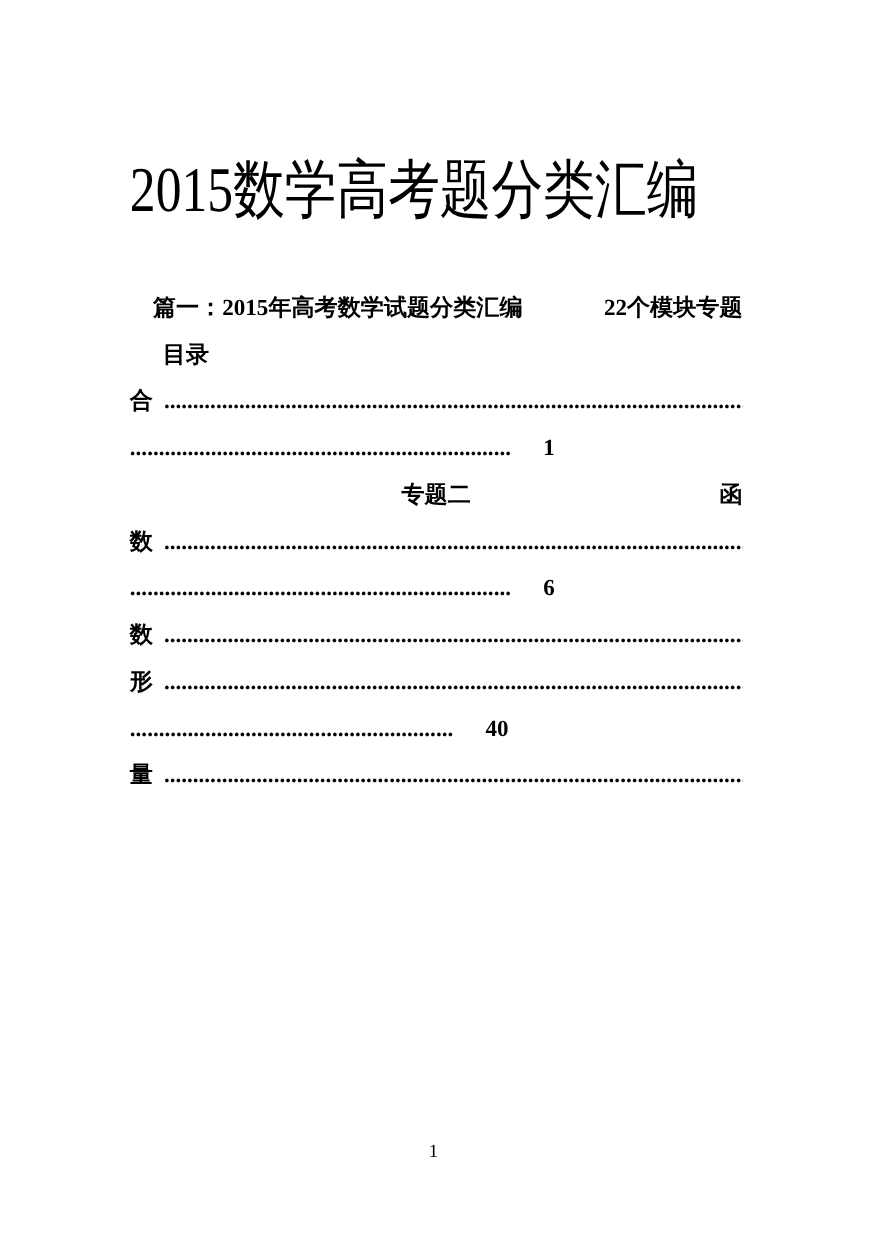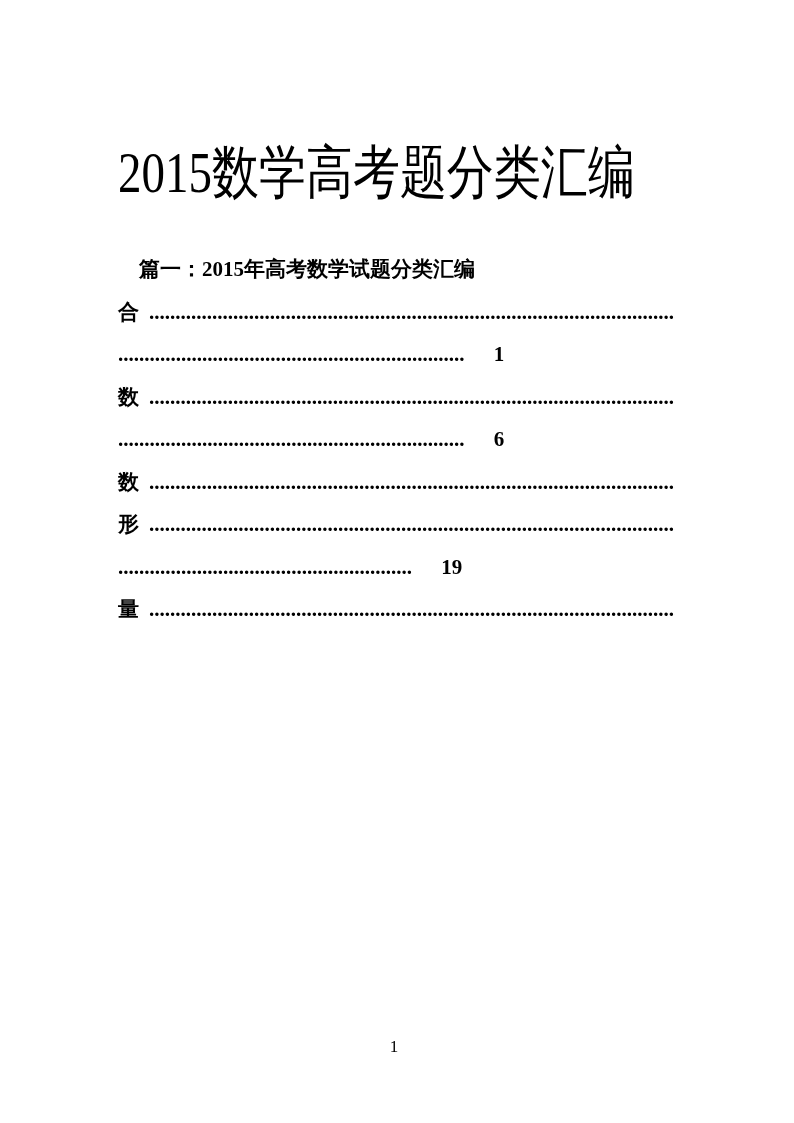--- a/index.html
+++ b/index.html
@@ -23,21 +23,21 @@
     white-space: nowrap;
   }
   .doc-title .squeeze {
     display: inline-block;
     transform: scaleX(0.81);
     transform-origin: left center;
   }
   .body-block {
     position: absolute;
     left: 118px;
-    top: 248px;
+    top: 258px;
     width: 557px;
     font-size: 21px;
     font-weight: bold;
   }
   .line {
     height: 42.5px;
     line-height: 42.5px;
     white-space: nowrap;
   }
   .jline { display: flex; justify-content: space-between; }
@@ -68,34 +68,41 @@
 <body>
 
 <div class="page">
 
   <h1 class="doc-title"><span class="squeeze">2015数学高考题分类汇编</span></h1>
 
   <div class="body-block">
 
     <div class="line jline">
       <span class="ind-em">篇一：2015年高考数学试题分类汇编</span>
+      <span>22个模块专题</span>
     </div>
+    <div class="line ind-30">目录</div>
 
     <div>
       <div class="line bline">
         <span>合</span>
         <span class="leader-fill">..............................................................................................................</span>
       </div>
       <div class="line">
         <span>..................................................................</span>
         <span class="toc-pagenum">1</span>
       </div>
     </div>
 
     <div>
+      <div class="line jline">
+        <span class="ghost" aria-hidden="true">函</span>
+        <span>专题二</span>
+        <span>函</span>
+      </div>
       <div class="line bline">
         <span>数</span>
         <span class="leader-fill">..............................................................................................................</span>
       </div>
       <div class="line">
         <span>..................................................................</span>
         <span class="toc-pagenum">6</span>
       </div>
     </div>
 
@@ -106,21 +113,21 @@
       </div>
     </div>
 
     <div>
       <div class="line bline">
         <span>形</span>
         <span class="leader-fill">..............................................................................................................</span>
       </div>
       <div class="line">
         <span>........................................................</span>
-        <span class="toc-pagenum">19</span>
+        <span class="toc-pagenum">40</span>
       </div>
     </div>
 
     <div>
       <div class="line bline">
         <span>量</span>
         <span class="leader-fill">..............................................................................................................</span>
       </div>
     </div>
 

